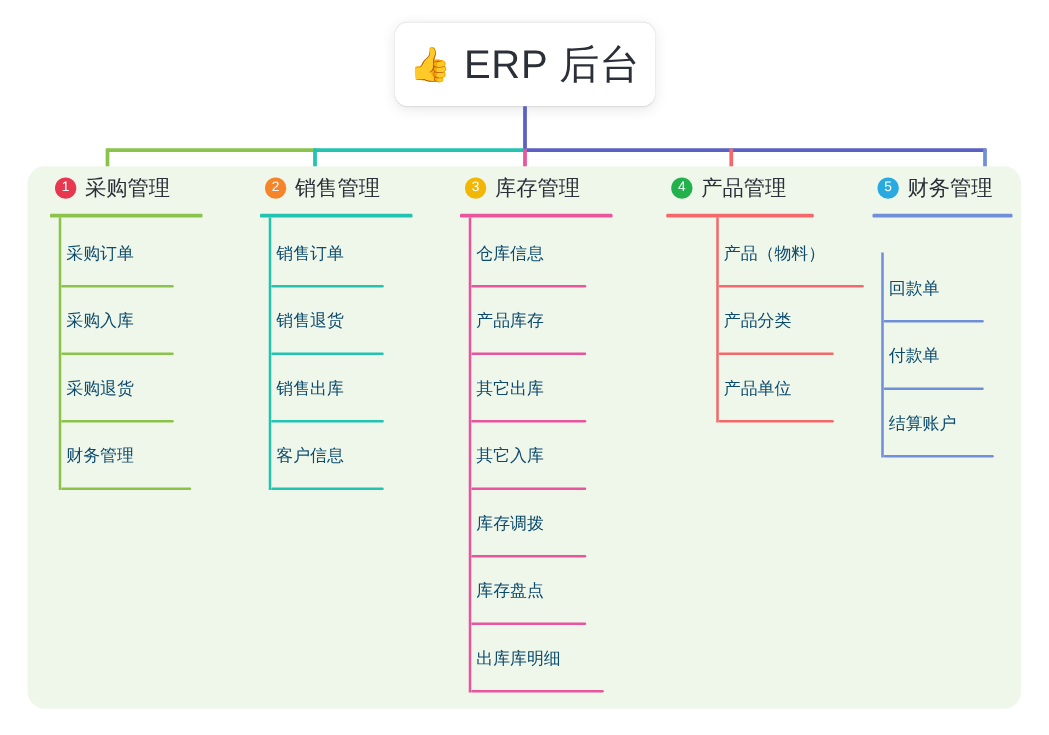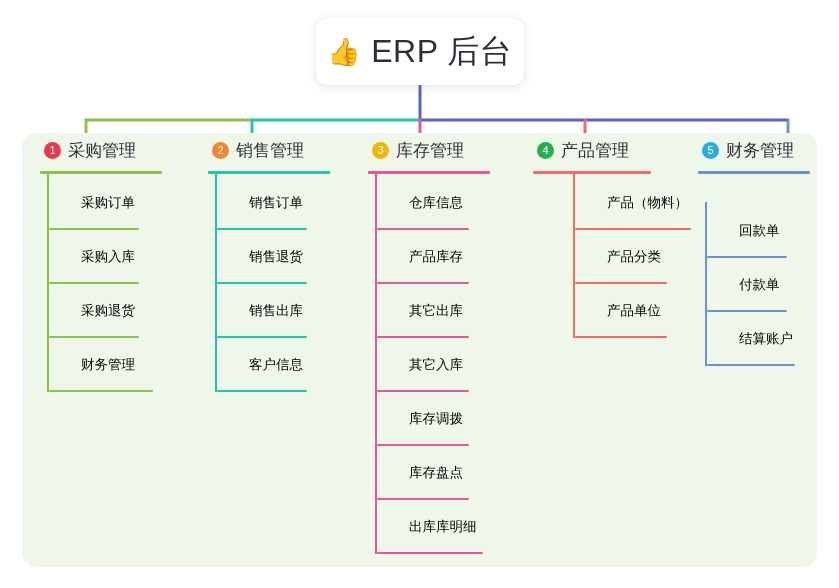--- a/index.html
+++ b/index.html
@@ -115,24 +115,24 @@
     border-left-style: solid;
     padding-top: 2px;
   }
   .leaf {
     position: relative;
     height: 54px;
     box-sizing: border-box;
   }
   .leaf-label {
     position: absolute;
-    left: 32px;
+    left: 4px;
     top: 18px;
     font-size: 13.5px;
-    color: #000000;
+    color: #0c4a6e;
     white-space: nowrap;
   }
   .leaf-rule {
     position: absolute;
     left: 0;
     bottom: 0;
     height: 2px;
     border-radius: 1px;
   }
 

